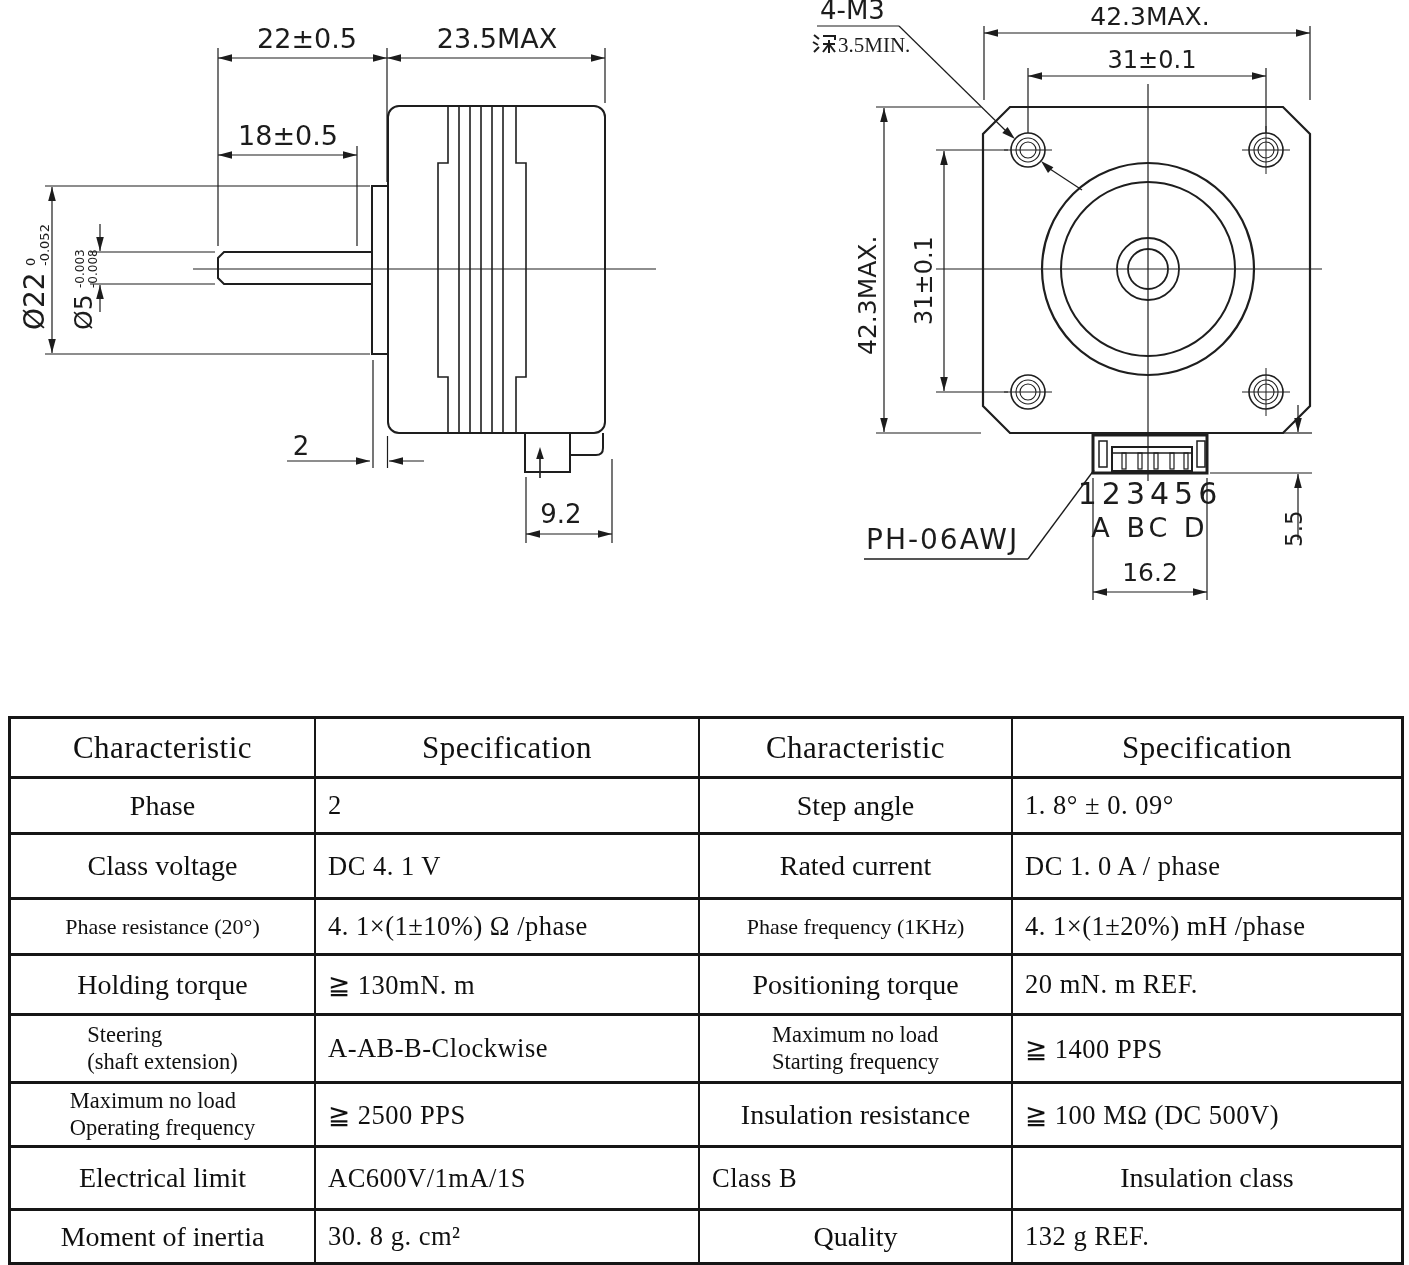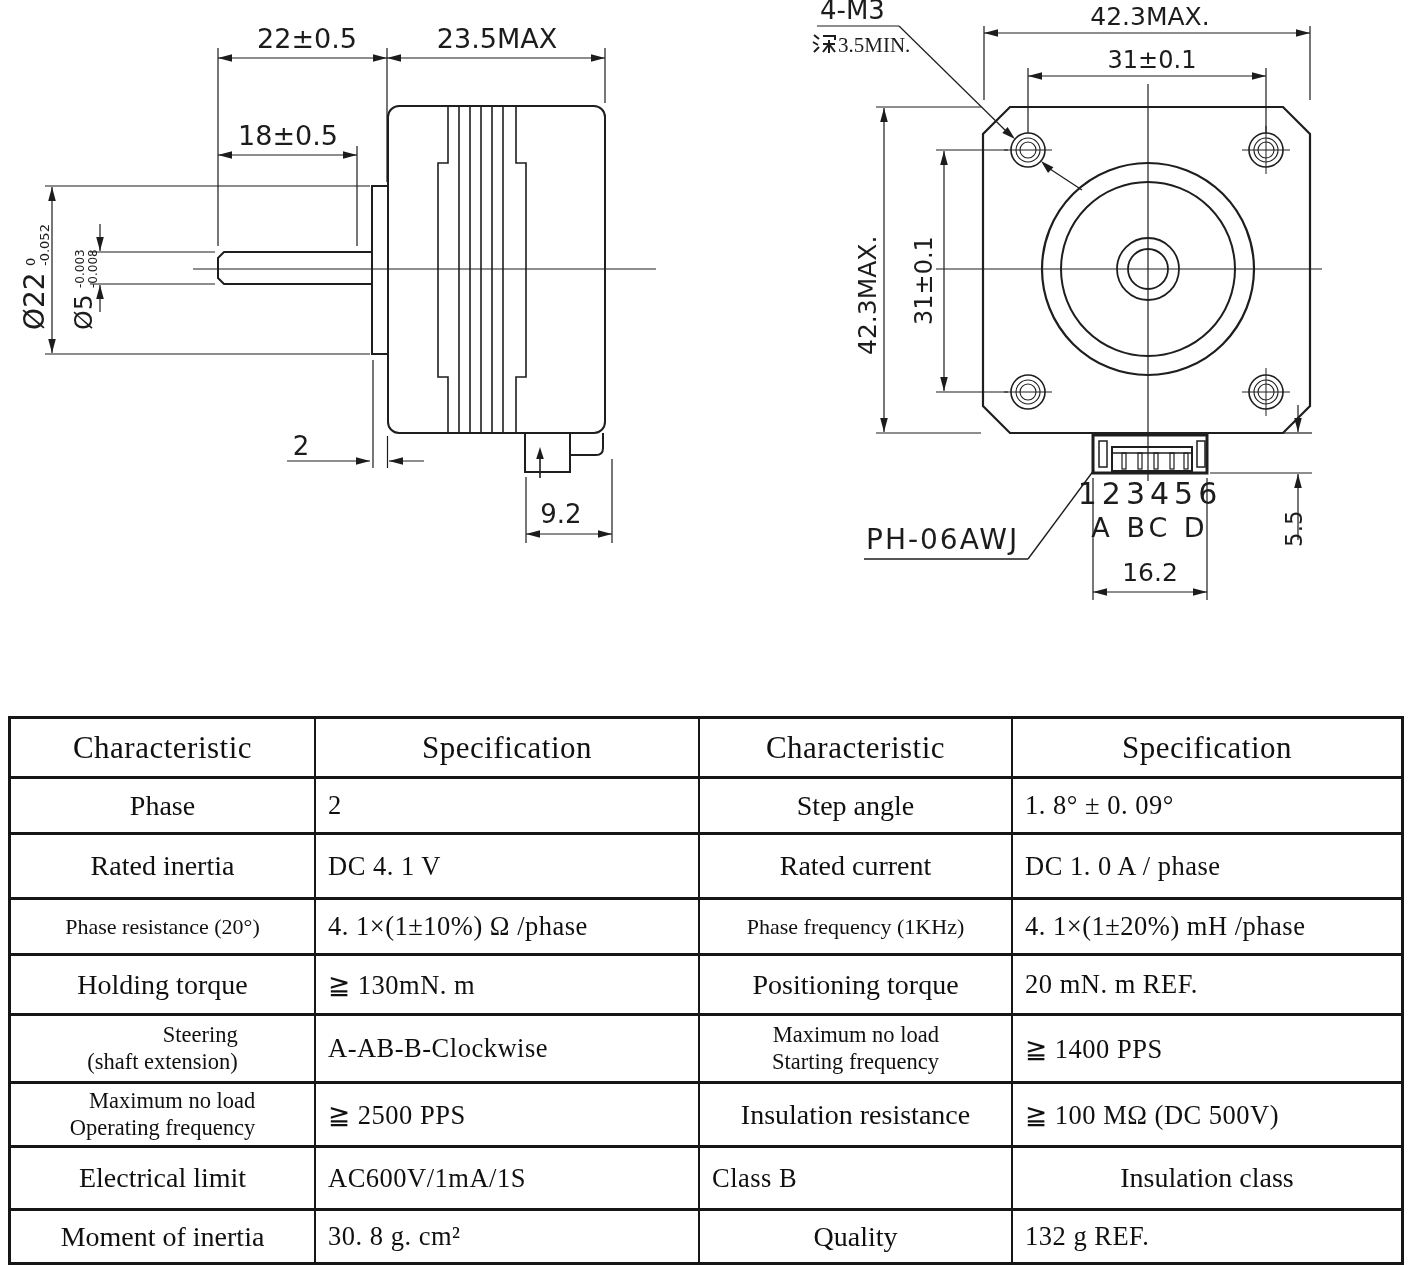--- a/index.html
+++ b/index.html
@@ -14,21 +14,21 @@
     border:3px solid #161616;display:grid;box-sizing:border-box;
     grid-template-columns:303px 384px 313px auto;
     grid-template-rows:57px 56px 65px 56px 60px 68px 64px 63px auto;
     background:#fff;color:#101010;}
   .cell{border-left:2.5px solid #161616;border-top:3px solid #161616;
     box-sizing:border-box;display:flex;align-items:center;justify-content:center;
     overflow:hidden;font-family:"Liberation Serif", serif;}
   .cell.c0{border-left:none;}
   .cell.r0{border-top:none;}
   .hc{font-size:31px;letter-spacing:.5px;}
-  .cc{font-size:28px;text-align:right;}
+  .cc{font-size:28px;text-align:left;}
   .cc.sm{font-size:22px;}
   .cc .stack{display:flex;flex-direction:column;line-height:1.18;}
   .cc.two{font-size:22.5px;}
   .cc span:empty{display:none;}
   .sc{justify-content:flex-start;padding-left:12px;font-size:26.5px;letter-spacing:.5px;}
 </style>
 </head>
 <body>
 
 <svg width="1409" height="700" viewBox="0 0 1409 700">
@@ -255,21 +255,21 @@
   <div class="cell sc">2</div>
   <div class="cell cc">
       <div class="stack">
         <span>Step angle</span>
       </div>
     </div>
   <div class="cell sc">1. 8°  ± 0. 09°</div>
 
   <div class="cell cc c0">
       <div class="stack">
-        <span>Rated inertia</span>
+        <span>Class voltage</span>
       </div>
     </div>
   <div class="cell sc">DC 4. 1 V</div>
   <div class="cell cc">
       <div class="stack">
         <span>Rated current</span>
       </div>
     </div>
   <div class="cell sc">DC  1. 0 A / phase</div>
 

